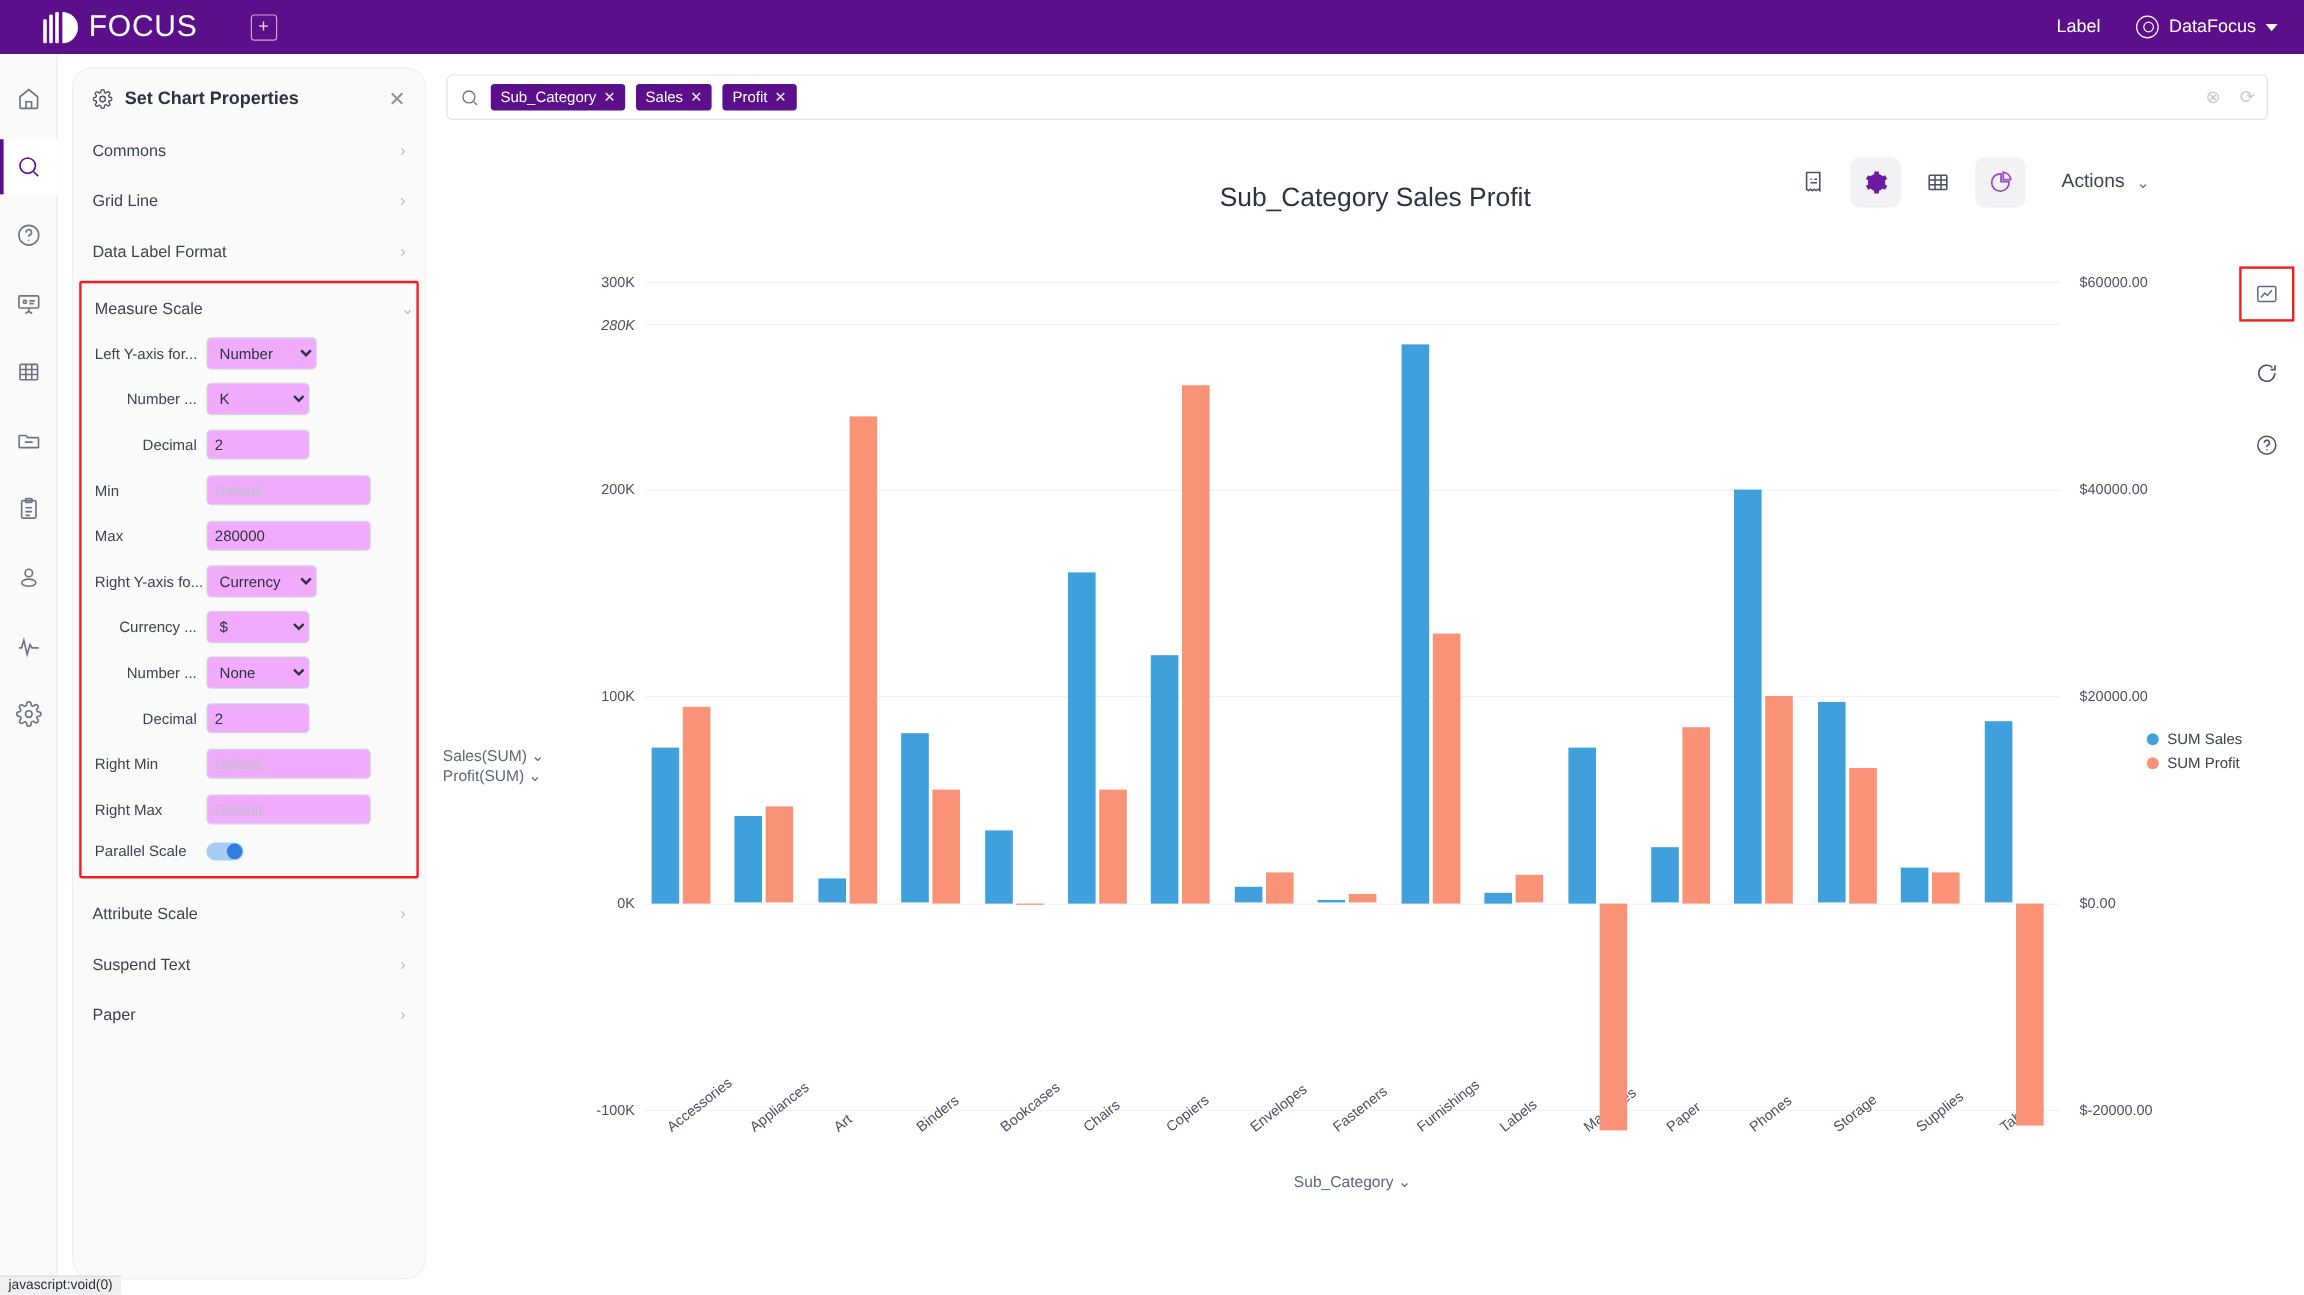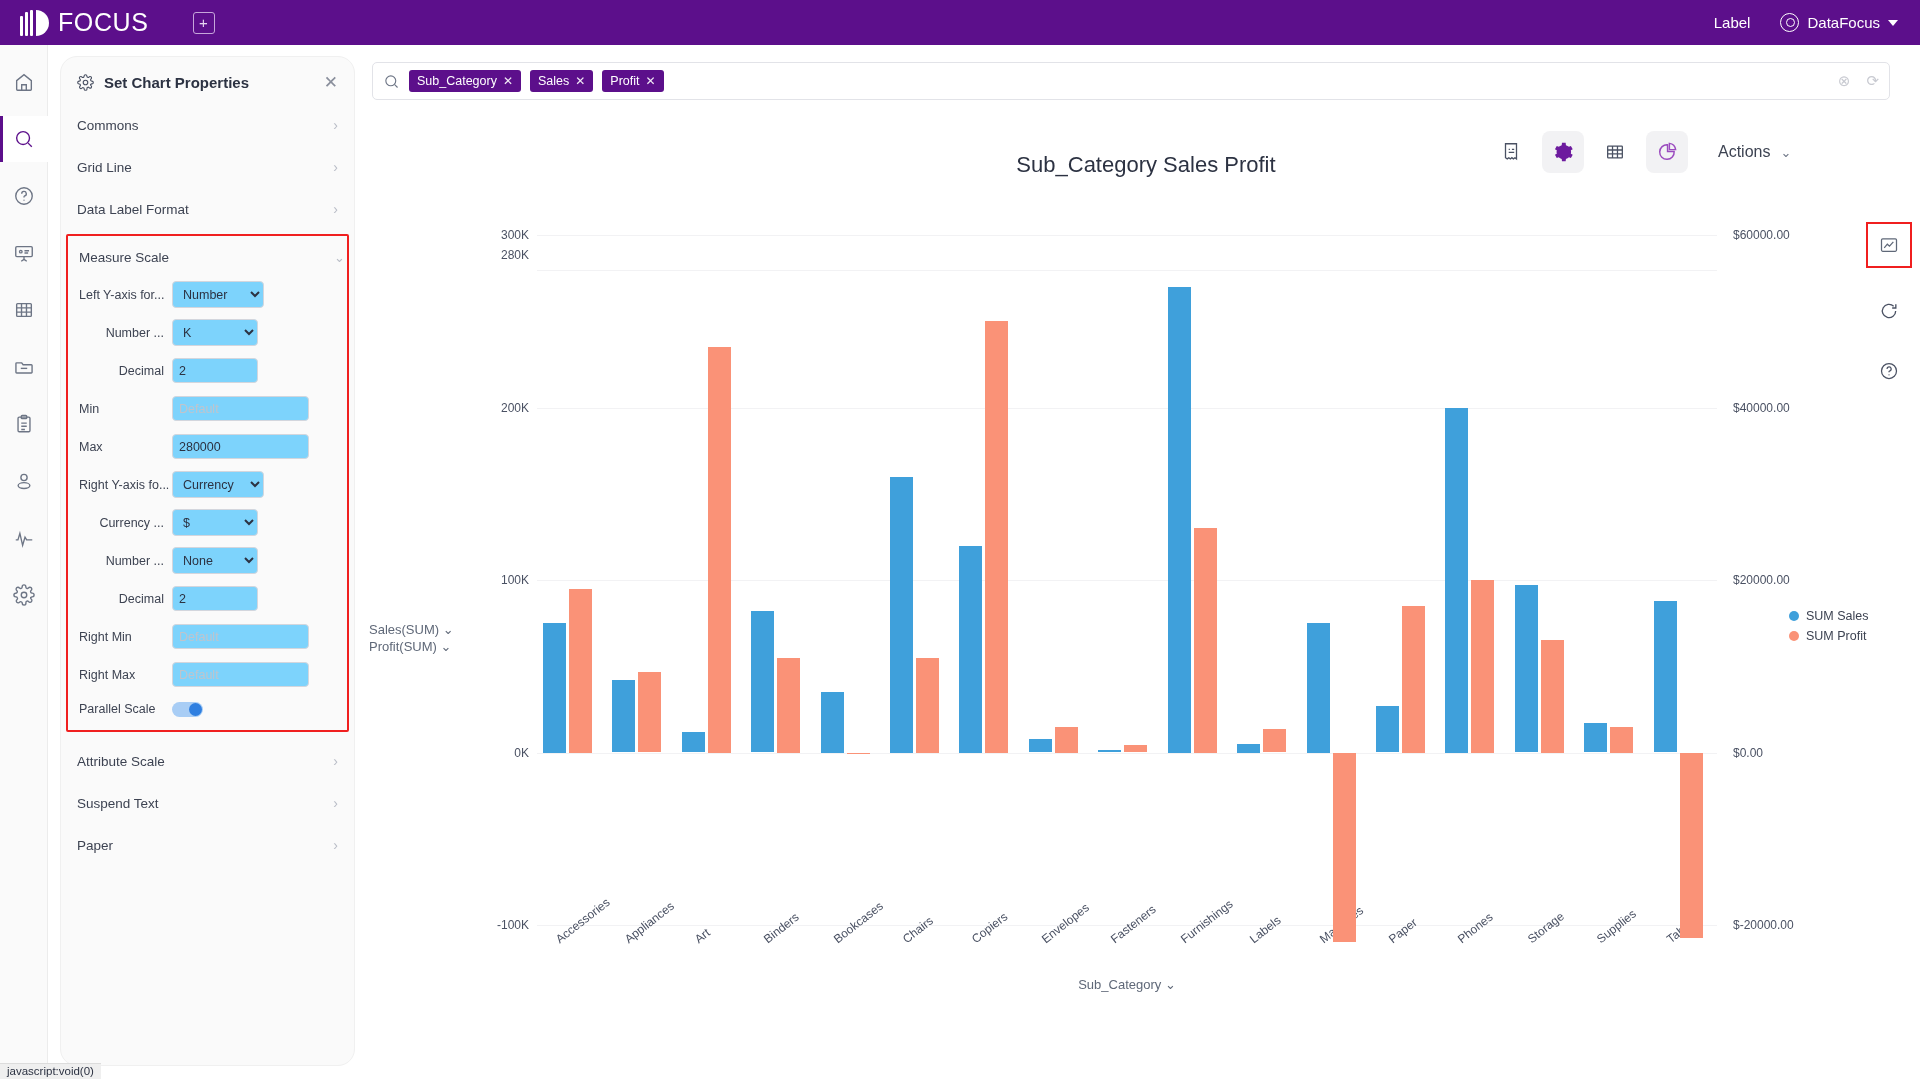--- a/index.html
+++ b/index.html
@@ -7,21 +7,21 @@
     width: 1920px; height: 1079px;
     font-family: "Liberation Sans", sans-serif;
     background: #ffffff;
     overflow: hidden;
   }
   
   .topbar {
     position: absolute; left: 0; top: 0; width: 1920px; height: 45px;
     background: #5c0f8b; display: flex; align-items: center;
   }
-  .brand { display: flex; align-items: center; margin-left: 20px; gap: 9px; }
+  .brand { display: flex; align-items: center; margin-left: 36px; gap: 9px; }
   .brand-mark { display: flex; align-items: flex-end; gap: 2px; height: 26px; }
   .brand-mark i { display: block; width: 3px; background: #fff; border-radius: 1px; }
   .brand-mark i:nth-child(1) { height: 20px; }
   .brand-mark i:nth-child(2) { height: 24px; }
   .brand-mark i:nth-child(3) { height: 26px; }
   .brand-half { width: 13px; height: 26px; background: #fff; border-radius: 0 13px 13px 0; margin-left: 1px; }
   .brand-text { color: #fff; font-size: 25px; letter-spacing: .6px; font-weight: 400; }
   .plus-tab {
     margin-left: 44px; width: 22px; height: 22px; border: 1.6px solid #c6a5da;
     border-radius: 3px; color: #e6d6f2; display: flex; align-items: center;
@@ -69,21 +69,21 @@
   .measure-box {
     margin: 4px 5px 0 5px; border: 2px solid #f01f1f; border-radius: 2px;
     padding-bottom: 8px;
   }
   .measure-box .sec-row { padding-left: 11px; padding-right: 2px; }
   .frow { display: flex; align-items: center; height: 33px; padding: 0 11px; margin-bottom: 5px; }
   .flabel { font-size: 12.5px; color: #3d4352; }
   .flabel.w1 { width: 93px; }
   .flabel.w2 { width: 93px; text-align: right; padding-right: 8px; }
   .ctrl { height: 25px; font-size: 12.5px; color: #2c3242;
-          border: 1px solid #d3d6dd; border-radius: 4px; background: #7dd3fc;
+          border: 1px solid #d3d6dd; border-radius: 4px; background: #f0abfc;
           padding: 0 6px; font-family: "Liberation Sans", sans-serif; }
   select.ctrl { height: 27px; padding-right: 3px; }
   .sel-sm { width: 92px; }
   .sel-md { width: 86px; }
   .inp-sm { width: 86px; }
   .inp-lg { width: 137px; }
   .ctrl::placeholder { color: #c0c4cc; }
   .toggle { width: 31px; height: 15px; border-radius: 8px; background: #a8cdf5; position: relative; cursor: pointer; }
   .toggle::after { content:""; position:absolute; right:1px; top:1px; width:13px; height:13px; border-radius:50%; background:#2f7fe0; }
 
@@ -436,21 +436,21 @@
     <span>Sales(SUM)</span> <span>⌄</span>
   </div>
   <div class="axis-menu" style="left:-3px;top:529px">
     <span>Profit(SUM)</span> <span>⌄</span>
   </div>
 
   <div class="plot" id="plot">
       <div class="gridline" style="top: 0px;"></div>
       <div class="ytick-l" style="top: 0px;">300K</div>
       <div class="gridline" style="top: 34.5px;"></div>
-      <div class="ytick-l" style="top: 20px;">280K</div>
+      <div class="ytick-l" style="top: 36px; font-style: italic;">280K</div>
       <div class="gridline" style="top: 172.5px;"></div>
       <div class="ytick-l" style="top: 172.5px;">200K</div>
       <div class="gridline" style="top: 345px;"></div>
       <div class="ytick-l" style="top: 345px;">100K</div>
       <div class="gridline" style="top: 517.5px;"></div>
       <div class="ytick-l" style="top: 517.5px;">0K</div>
       <div class="gridline" style="top: 690px;"></div>
       <div class="ytick-l" style="top: 690px;">-100K</div>
       <div class="ytick-r" style="top: 0px;">$60000.00</div>
       <div class="ytick-r" style="top: 172.5px;">$40000.00</div>

